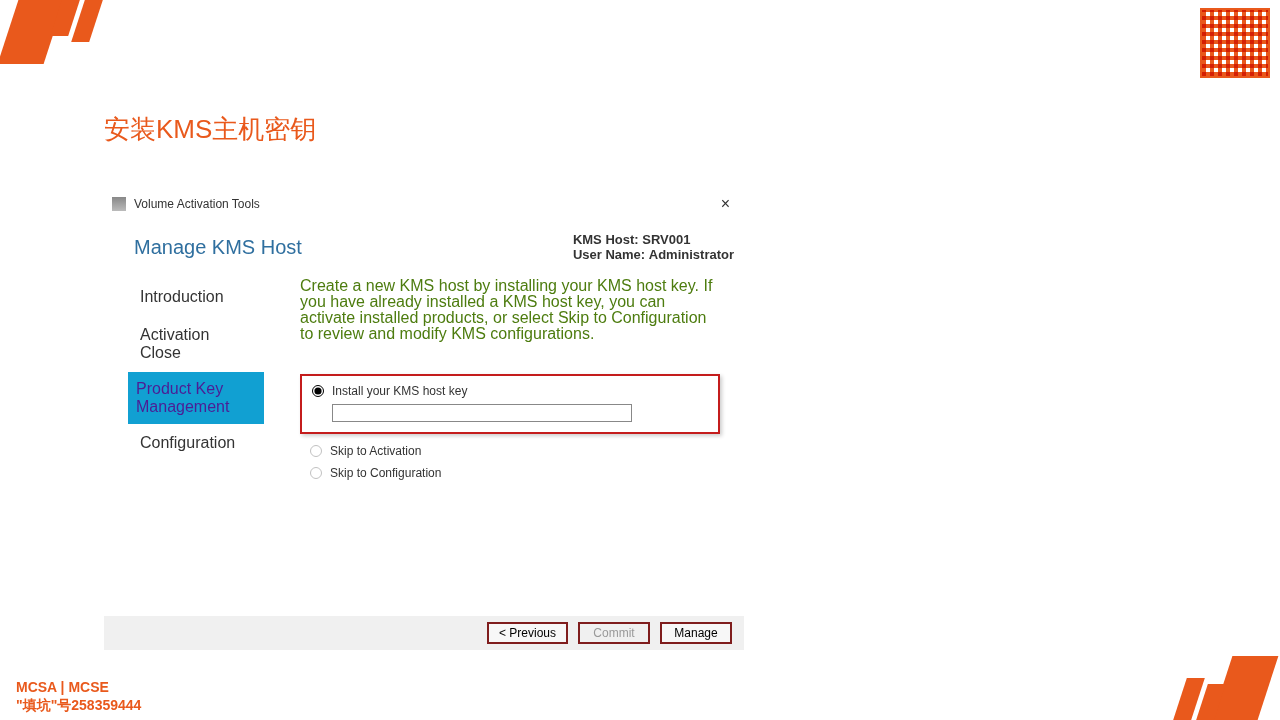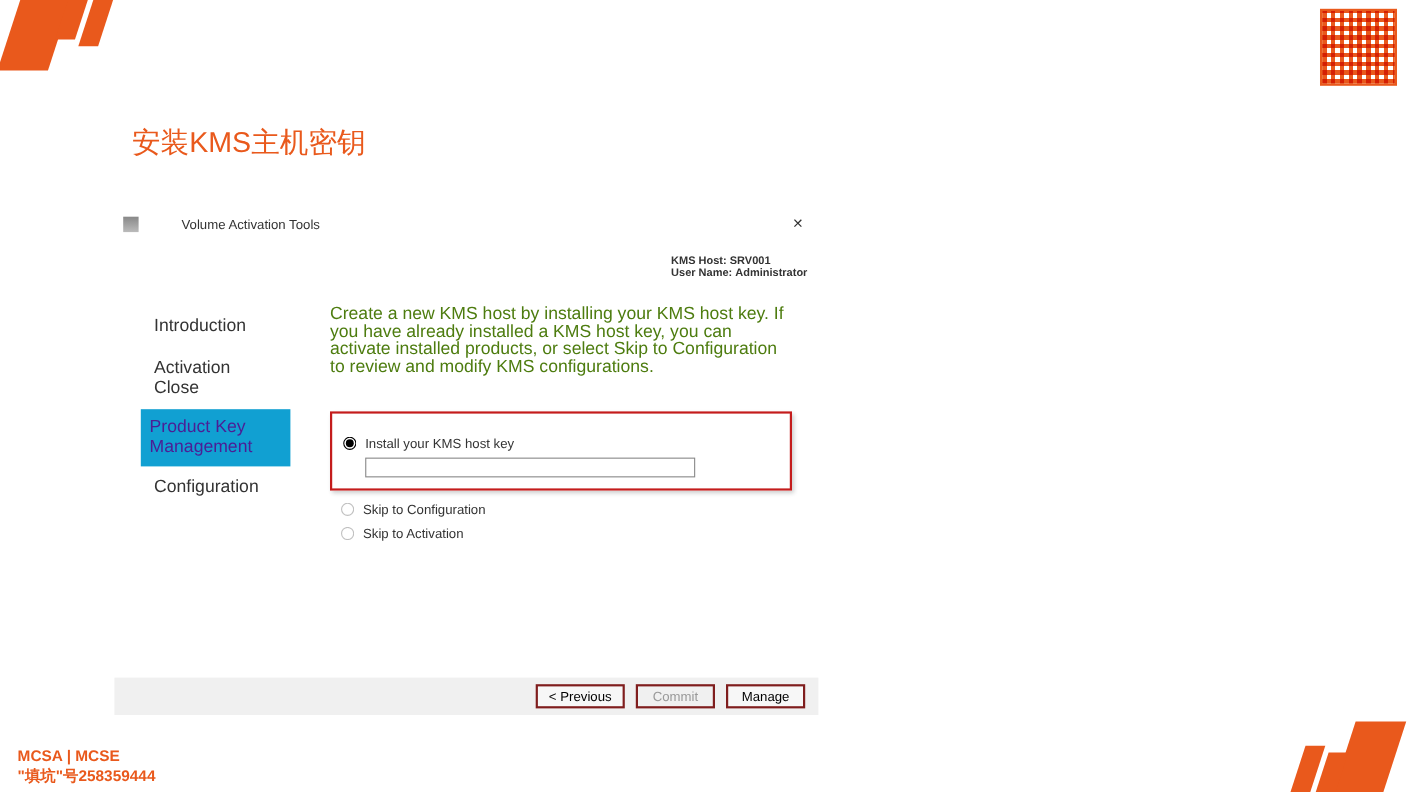--- a/index.html
+++ b/index.html
@@ -18,45 +18,45 @@
 .logo-br .b1 { left: 0; top: 0; width: 46px; height: 64px; }
 .logo-br .b2 { left: 48px; top: 0; width: 18px; height: 36px; }
 .logo-br .b3 { left: 70px; top: 0; width: 18px; height: 42px; }
 
 
 .qr { position: absolute; top: 8px; right: 10px; width: 70px; height: 70px; background:
   repeating-linear-gradient(0deg,#e9591c 0 4px,#fff 4px 8px),
   repeating-linear-gradient(90deg,#e9591c 0 4px,#fff 4px 8px);
   background-blend-mode: multiply; border: 2px solid #e9591c; }
 
-.slide-title { position: absolute; top: 112px; left: 120px; color: #e9591c; font-size: 26px; font-weight: 400; }
+.slide-title { position: absolute; top: 112px; left: 104px; color: #e9591c; font-size: 26px; font-weight: 400; }
 
 
 .footer { position: absolute; left: 16px; bottom: 6px; color: #e9591c; font-size: 14px; line-height: 18px; font-weight: bold; }
 
 
 .wizard { position: absolute; left: 104px; top: 190px; width: 640px; height: 460px; background: #fff; }
 .titlebar { height: 28px; display: flex; align-items: center; padding: 0 8px; }
 .titlebar .wicon { width: 14px; height: 14px; margin-right: 8px; background: linear-gradient(#888,#bbb); }
-.titlebar .wt { font-size: 12px; color: #333; margin-left: 31px; }
+.titlebar .wt { font-size: 12px; color: #333; }
 .titlebar .close { margin-left: auto; font-size: 16px; line-height: 1; color: #333; padding: 0 6px; cursor: pointer; }
 
 .wiz-body { position: relative; height: 398px; }
 .wiz-heading { position: absolute; left: 30px; top: 18px; font-size: 20px; color: #2f6f9f; font-weight: 400; }
-.hostinfo { position: absolute; right: 10px; top: 14px; text-align: left; font-size: 10px; color: #333; }
+.hostinfo { position: absolute; right: 10px; top: 14px; text-align: left; font-size: 13px; color: #333; }
 .hostinfo .row b { font-weight: 700; }
 
 .side { position: absolute; left: 28px; top: 60px; width: 128px; }
 .side .step { font-size: 16px; color: #333; padding: 10px 8px; }
 .side .step.active { background: #11a0d2; color: #4c1d95; padding: 8px 8px; margin-left: -4px; margin-right: -4px; }
 
 .content { position: absolute; left: 196px; top: 60px; width: 420px; }
 .desc { font-size: 16px; color: #4d7c0f; line-height: 16px; margin-bottom: 22px; }
 
-.redbox { border: 2px solid #c41c1c; box-shadow: 2px 2px 4px rgba(0,0,0,.2); padding: 20px 10px 10px; margin-bottom: 6px; margin-top: 32px; }
+.redbox { border: 2px solid #c41c1c; box-shadow: 2px 2px 4px rgba(0,0,0,.2); padding: 8px 10px 10px; margin-bottom: 6px; margin-top: 32px; }
 .radio-row { display: flex; align-items: center; font-size: 12px; color: #333; gap: 8px; }
 .radio-row input[type="radio"] { accent-color: #000; width: 12px; height: 12px; }
 .key-input { width: 300px; height: 18px; border: 1px solid #888; margin-top: 6px; margin-left: 20px; font-size: 12px; padding: 1px 3px; }
 
 .opt-outside { display: flex; align-items: center; gap: 8px; font-size: 12px; color: #333; padding: 4px 10px; }
 .opt-outside input { opacity: .45; width: 12px; height: 12px; }
 
 .btnbar { position: absolute; bottom: 0; left: 0; right: 0; height: 34px; background: #f0f0f0; display: flex; justify-content: flex-end; align-items: center; gap: 10px; padding-right: 12px; }
 .wbtn { min-width: 72px; height: 22px; font-size: 12px; background: #f7f7f7; border: 2px solid #7f1d1d; cursor: pointer; padding: 0 10px; }
 .wbtn:disabled { color: #999; background: #f0f0f0; cursor: default; }
@@ -84,20 +84,21 @@
 </div>
 
 <div class="wizard">
   <div class="titlebar">
     <div class="wicon"></div>
     <div class="wt">Volume Activation Tools</div>
     <div class="close">×</div>
   </div>
 
   <div class="wiz-body">
+    <div class="wiz-heading">Manage KMS Host</div>
 
     <div class="hostinfo">
       <div class="row"><b>KMS Host:</b> <b>SRV001</b></div>
       <div class="row"><b>User Name:</b> <b>Administrator</b></div>
     </div>
 
     <div class="side">
       <div class="step">Introduction</div>
       <div class="step">Activation Close</div>
       <div class="step active">Product Key Management</div>
@@ -110,26 +111,26 @@
       <div class="redbox">
         <label class="radio-row">
           <input type="radio" name="kmsopt" checked="" style="">
           <span>Install your KMS host key</span>
         </label>
         <input class="key-input" type="text" value="" style="">
       </div>
 
       <label class="opt-outside">
         <input type="radio" name="kmsopt" style="">
-        <span>Skip to Configuration</span>
+        <span>Skip to Activation</span>
       </label>
 
       <label class="opt-outside">
         <input type="radio" name="kmsopt" style="">
-        <span>Skip to Activation</span>
+        <span>Skip to Configuration</span>
       </label>
     </div>
   </div>
 
   <div class="btnbar">
     <button class="wbtn">&lt;  Previous</button>
     <button class="wbtn" disabled="">Commit</button>
     <button class="wbtn">Manage</button>
   </div>
 </div>

